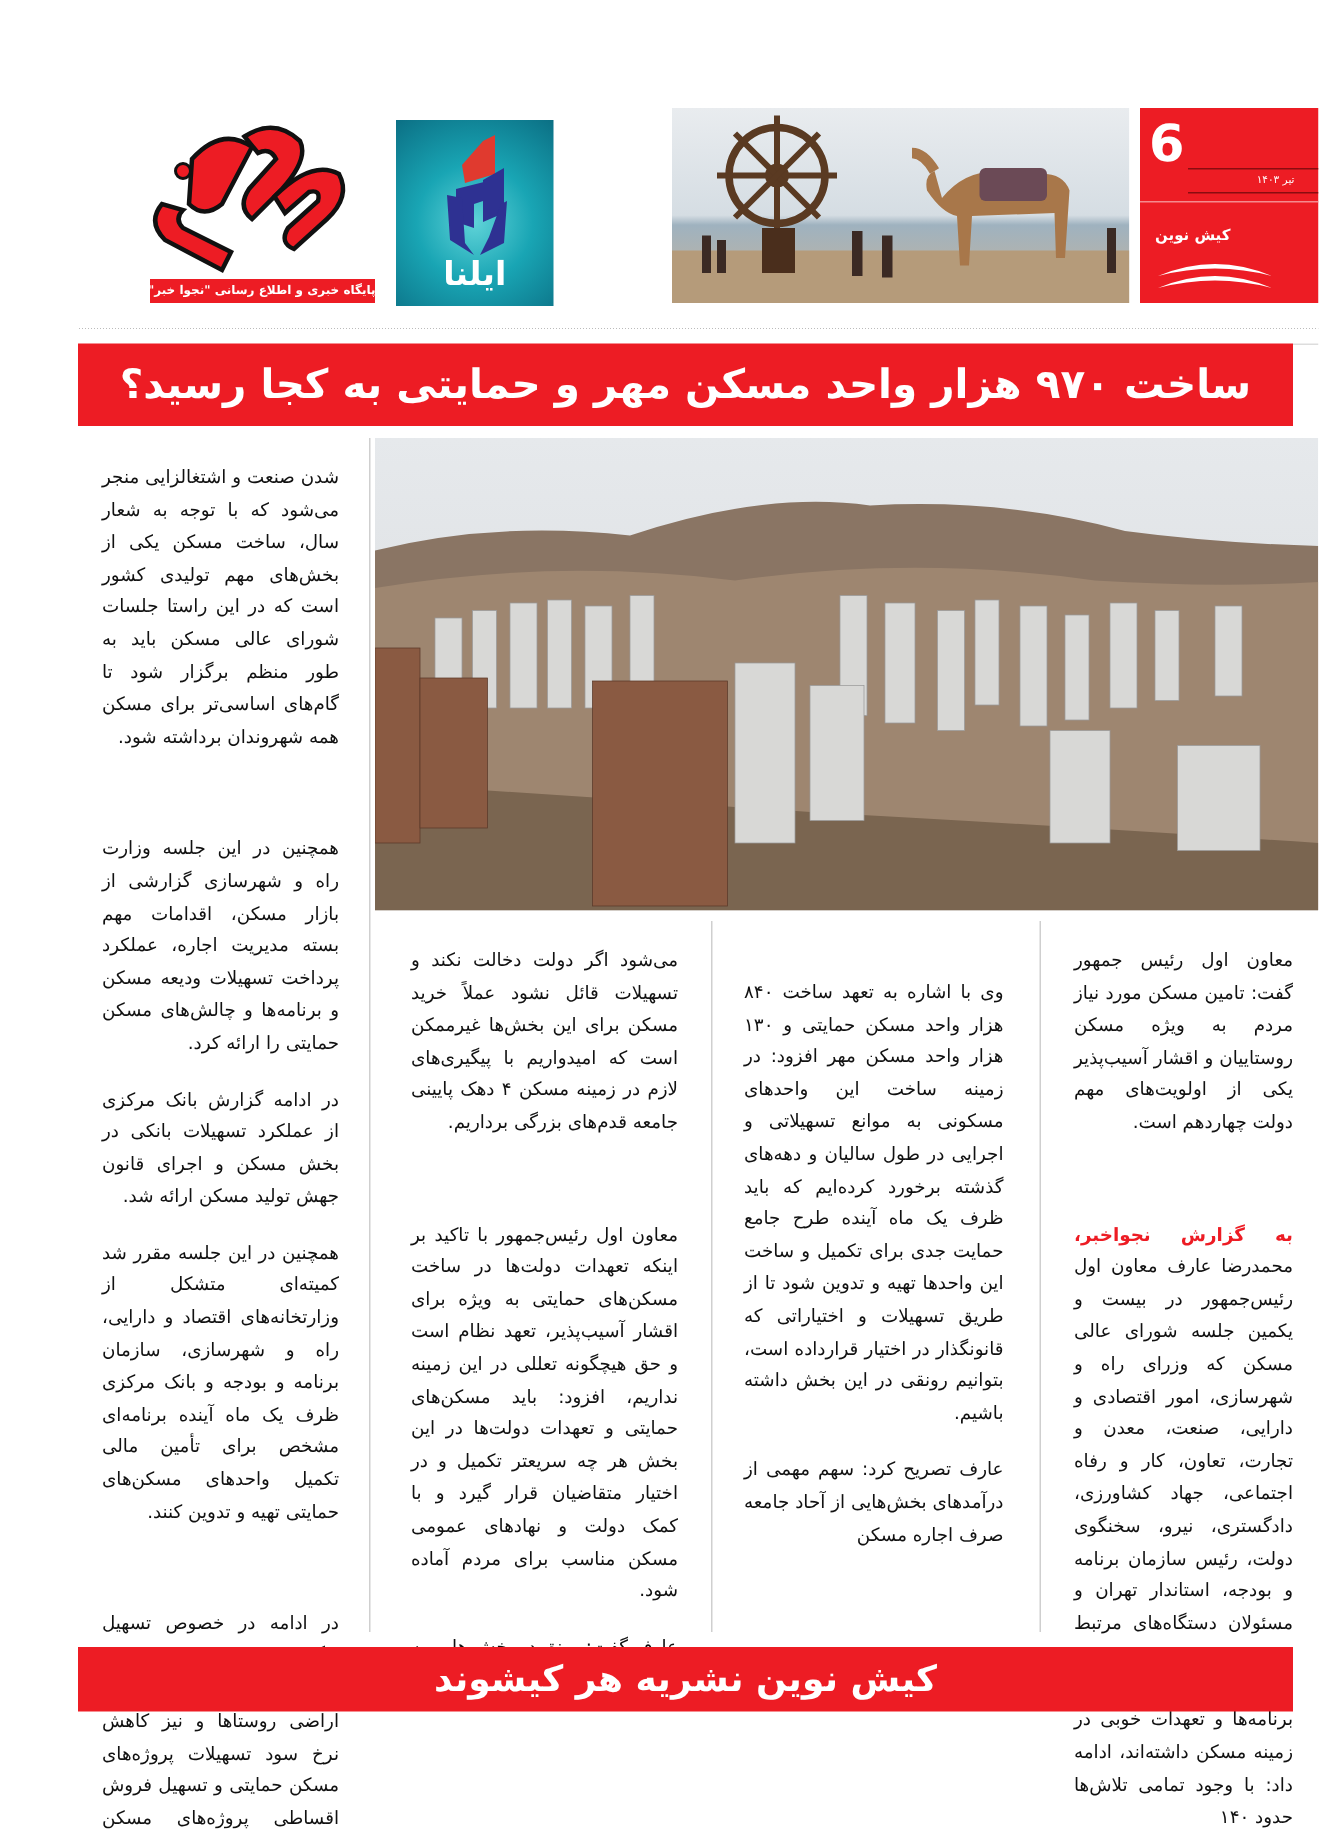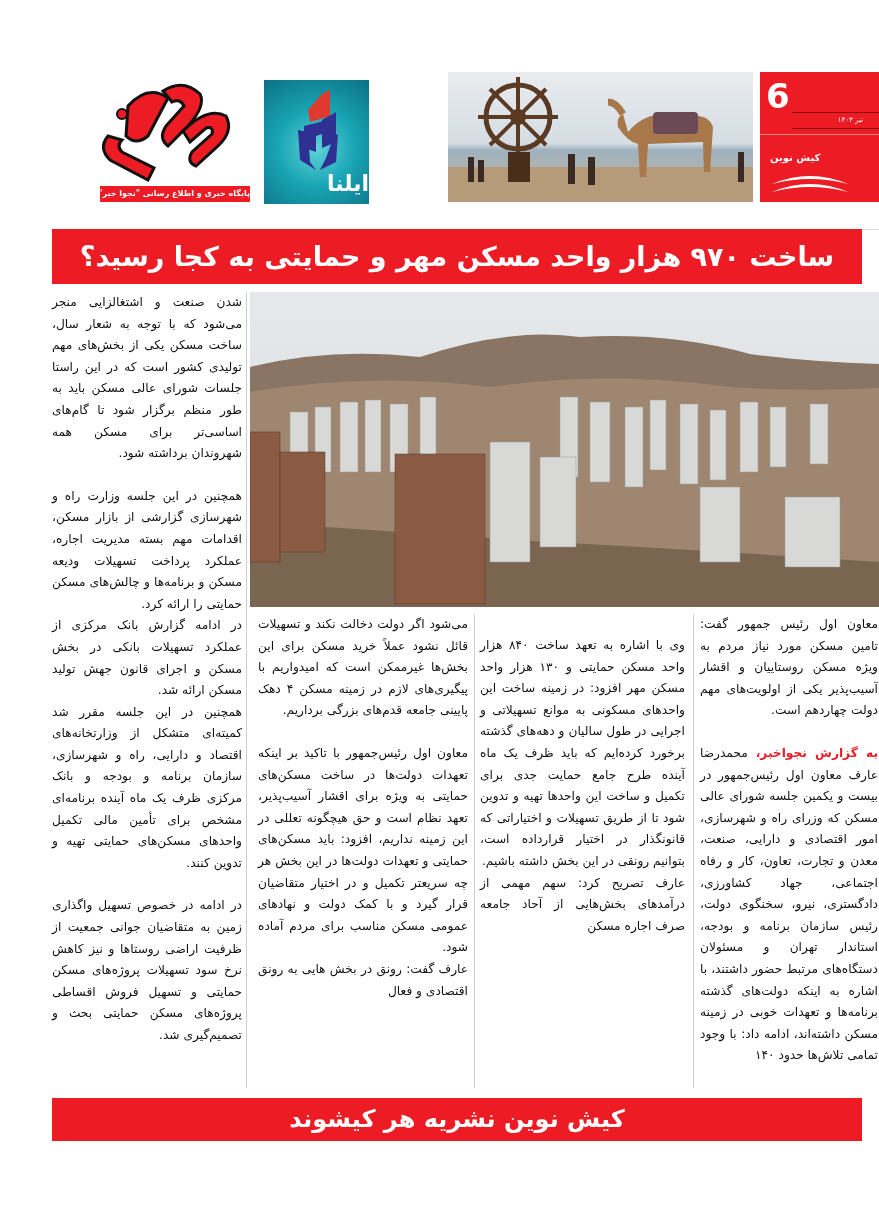--- a/index.html
+++ b/index.html
@@ -10,35 +10,35 @@
   .issue-box { left: 760px; top: 72px; width: 119px; height: 130px; background: #ed1c24; }
   .issue-num { position: absolute; left: 6px; top: 4px; color: #fff; font-weight: bold; font-size: 34px; font-family: "DejaVu Sans", sans-serif; }
   .issue-line { position: absolute; left: 32px; right: 0; height: 1px; background: #8a0c10; }
   .issue-date { position: absolute; right: 16px; top: 44px; color: #fff; font-size: 7px; direction: rtl; margin-left: 23px; }
   .brand-sep { position: absolute; left: 0; right: 0; top: 62px; height: 1px; background: #f58a8e; }
   .brand-name { position: absolute; left: 10px; top: 80px; color: #fff; font-weight: bold; font-size: 10px; direction: rtl; }
   .brand-wave { position: absolute; left: 10px; top: 100px; }
 
   .photo-camels { left: 448px; top: 72px; width: 305px; height: 130px; overflow: hidden; }
   .ilna-logo { left: 264px; top: 80px; width: 105px; height: 124px; background: radial-gradient(circle at 50% 55%, #5fd3d8 0%, #19a5b4 45%, #0b6f84 100%); }
-  .ilna-text { position: absolute; left: 0; right: 0; bottom: 8px; text-align: right; color: #fff; font-weight: bold; font-size: 22px; direction: rtl; }
+  .ilna-text { position: absolute; left: 0; right: 0; bottom: 8px; text-align: center; color: #fff; font-weight: bold; font-size: 22px; direction: rtl; }
   .nejva-logo { left: 88px; top: 76px; width: 160px; height: 130px; }
   .nejva-caption { position: absolute; left: 100px; top: 186px; width: 150px; height: 16px; background: #ed1c24; color: #fff; font-size: 8px; font-weight: bold; direction: rtl; text-align: center; line-height: 16px; white-space: nowrap; overflow: hidden; }
   .dots-line { left: 52px; top: 218px; width: 827px; height: 2px; background-image: radial-gradient(#bbb 0.5px, transparent 0.6px); background-size: 2px 2px; }
 
   
   .headline { left: 52px; top: 229px; width: 810px; height: 55px; background: #ed1c24; color: #fff; font-weight: bold; font-size: 27px; direction: rtl; text-align: center; line-height: 55px; }
   .headline-shadow { left: 862px; top: 229px; width: 17px; height: 1px; background: #ddd; }
 
   
   .main-photo { left: 250px; top: 292px; width: 629px; height: 315px; overflow: hidden; }
 
   
   .col { direction: rtl; text-align: justify; font-size: 12.2px; line-height: 21.6px; color: #111; font-family: "DejaVu Sans", sans-serif; }
-  .col p { margin: 0; }
+  .col p { margin: 16px; }
   .col .gap { height: 21px; }
   .col-left { left: 52px; top: 292px; width: 190px; }
   .col-1 { left: 700px; top: 614px; width: 178px; }
   .col-2 { left: 480px; top: 614px; width: 205px; }
   .col-3 { left: 258px; top: 614px; width: 210px; }
   .red-lead { color: #ed1c24; font-weight: bold; }
   .vrule { width: 1px; background: #cfcfcf; }
 
   
   .footer-banner { left: 52px; top: 1098px; width: 810px; height: 43px; background: #ed1c24; color: #fff; font-weight: bold; font-size: 24px; direction: rtl; text-align: center; line-height: 43px; }

